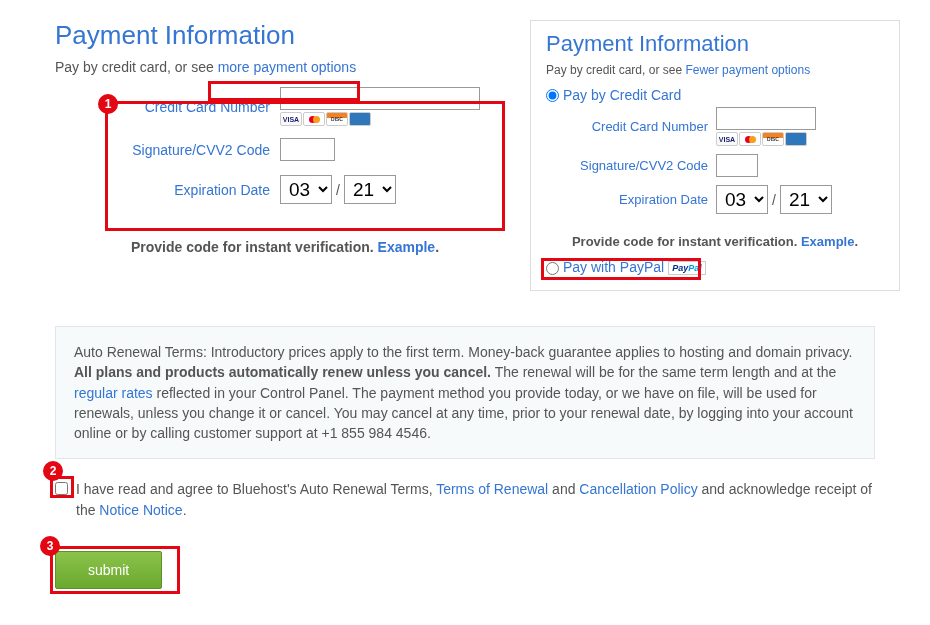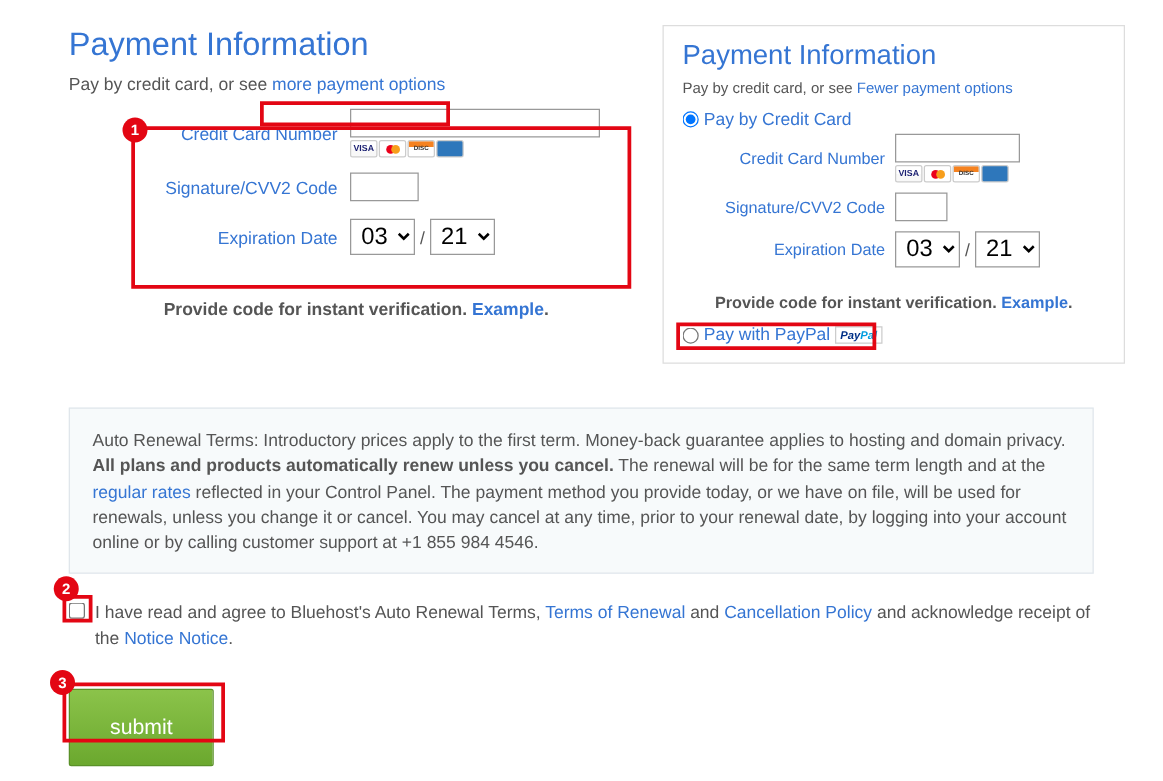--- a/index.html
+++ b/index.html
@@ -52,21 +52,21 @@
     .badge { position: absolute; width: 20px; height: 20px; border-radius: 50%; background: #e30613; color: #fff; font-size: 12px; font-weight: bold; display: flex; align-items: center; justify-content: center; z-index: 10; }
     
     .terms-section { margin: 35px 55px 16px 55px; position: relative; }
     .terms-box { background: #f7fafb; border: 1px solid #e0e6eb; padding: 15px 18px; color: #555; font-size: 14px; line-height: 1.45; }
     
     .agree-row { margin-top: 20px; display: flex; align-items: flex-start; gap: 8px; color: #555; font-size: 14px; line-height: 1.5; position: relative; }
     .agree-row input[type="checkbox"] { margin-top: 3px; }
     .agree-text { flex: 1; }
     
     .submit-section { margin: 30px 55px 30px 55px; position: relative; }
-    .submit-btn { background: linear-gradient(#8bc34a, #6ba82e); color: #fff; border: 1px solid #5a9128; padding: 20px 32px; font-size: 17px; cursor: pointer; border-radius: 2px; text-align: right; }
+    .submit-btn { background: linear-gradient(#8bc34a, #6ba82e); color: #fff; border: 1px solid #5a9128; padding: 10px 32px; font-size: 14px; cursor: pointer; border-radius: 2px; text-align: right; }
     
     .slash { margin: 0 4px; color: #555; }
   </style>
 </head>
 <body>
 
 <div class="top-section">
   <div class="left-panel">
     <h1 class="page-title">Payment Information</h1>
     <p class="subtext">

